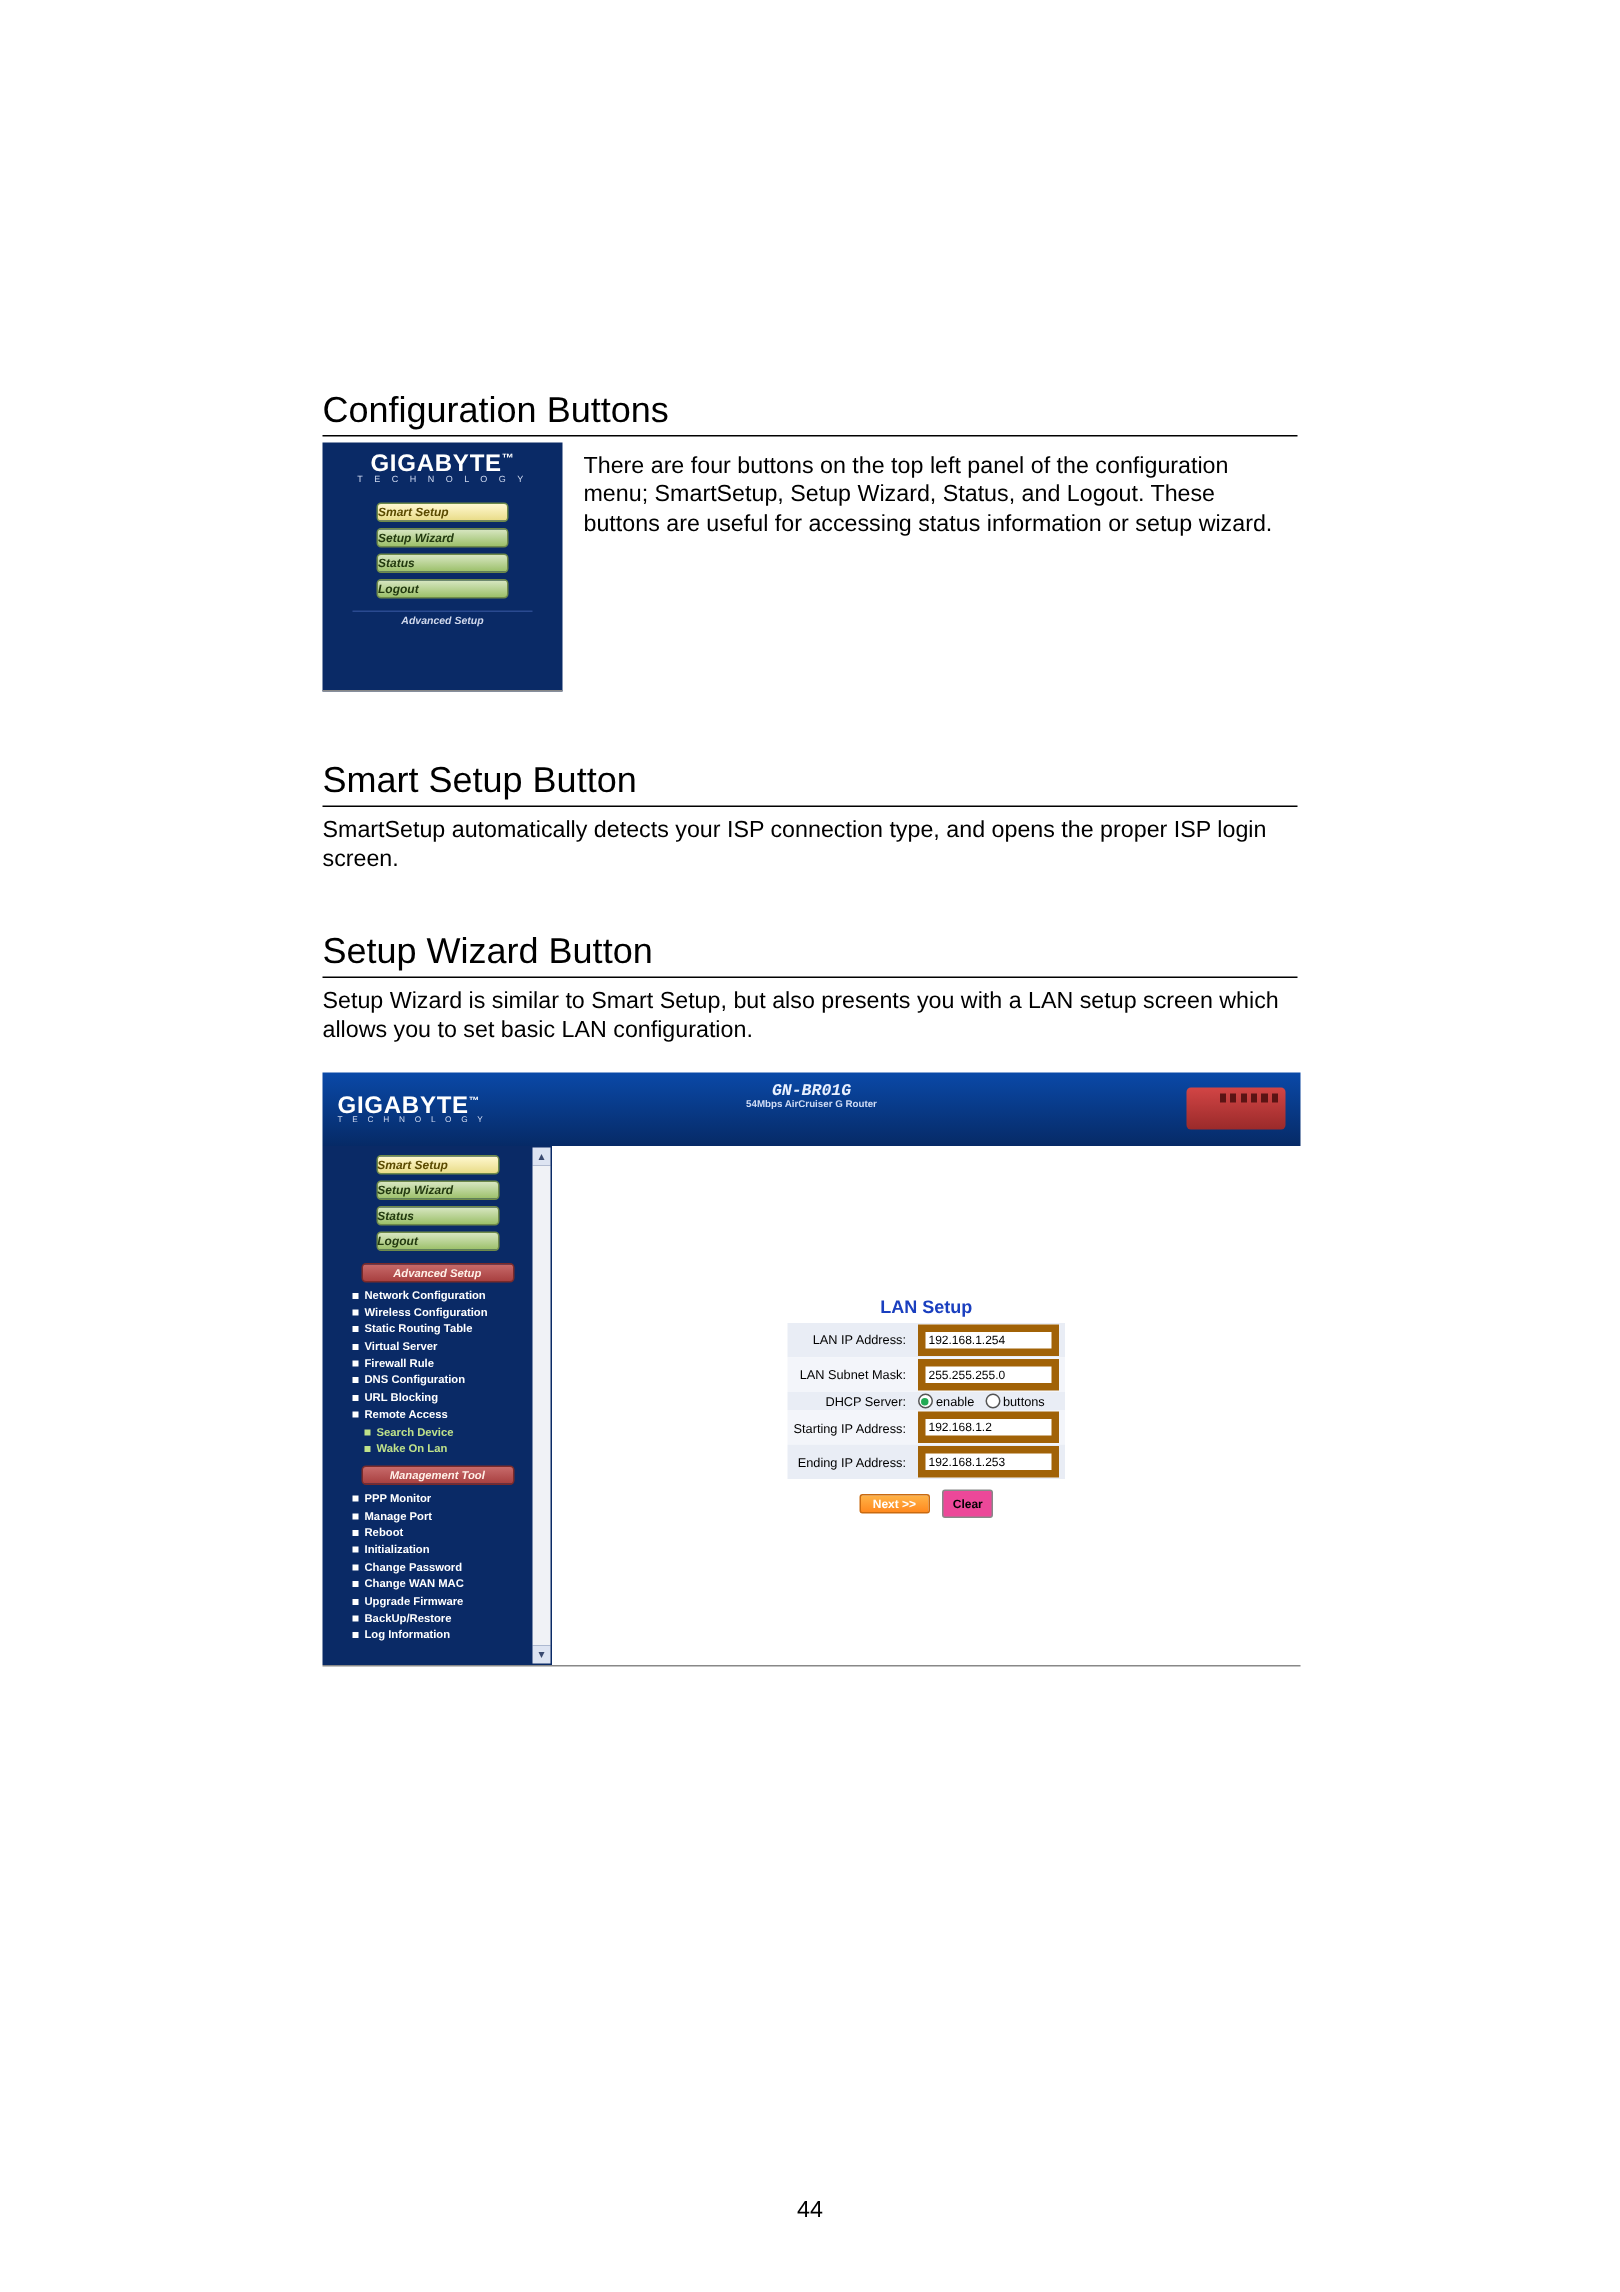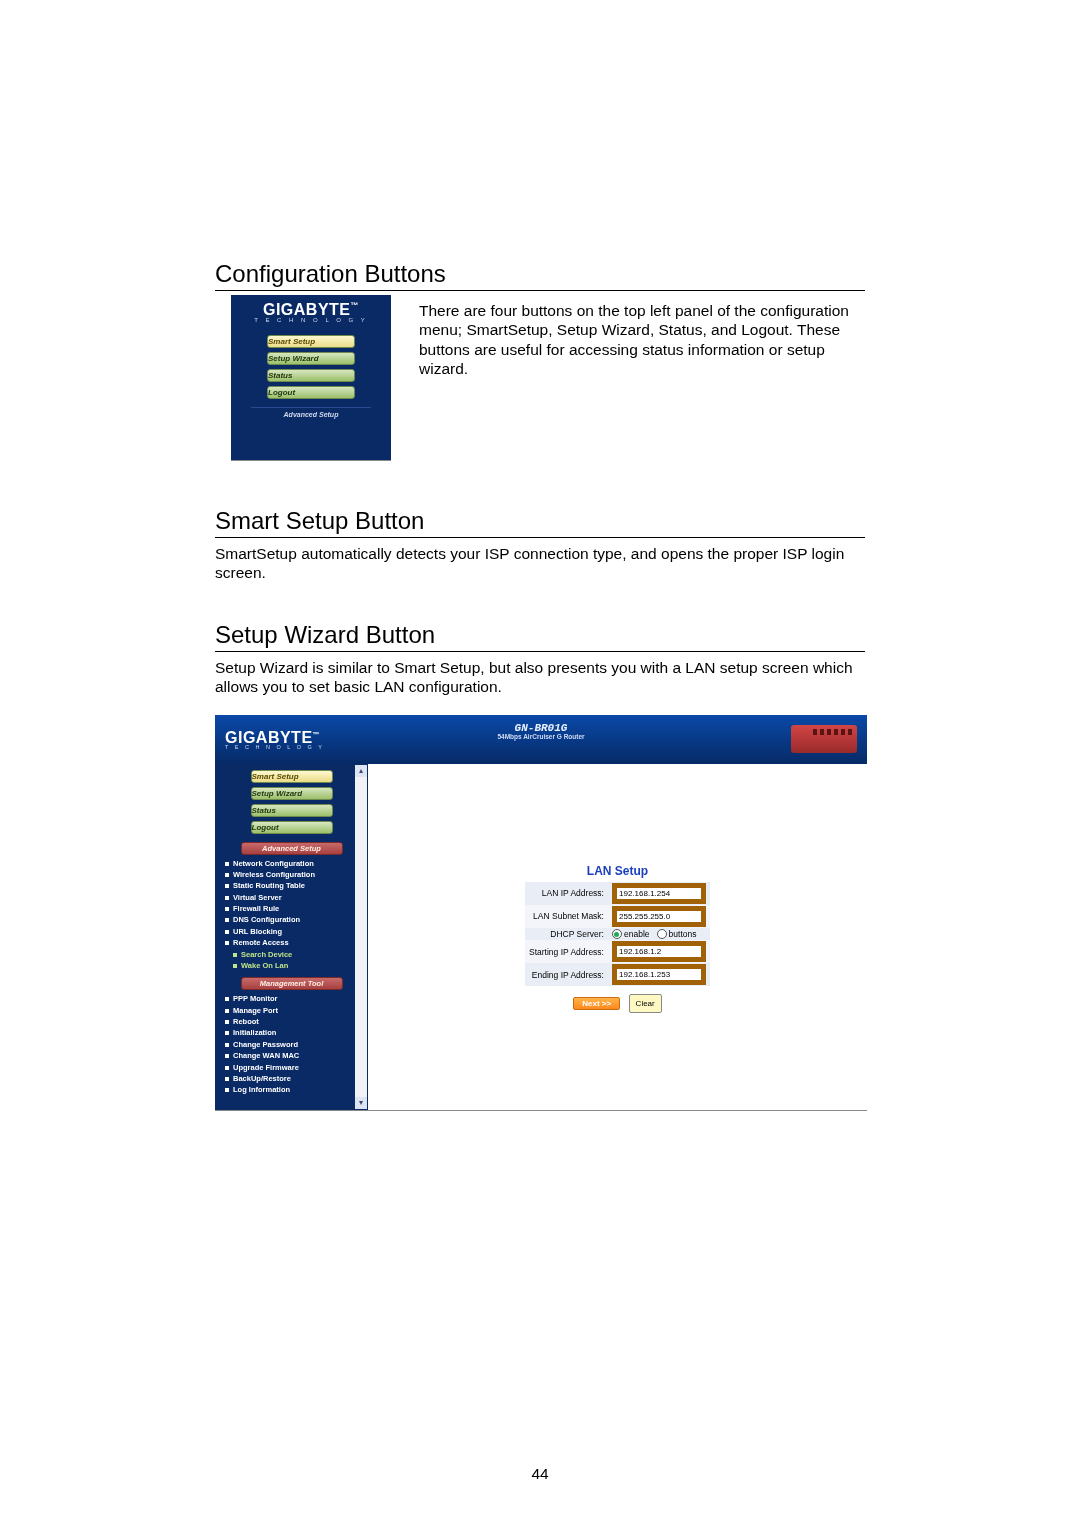--- a/index.html
+++ b/index.html
@@ -18,23 +18,22 @@
   h2.section {
     font-weight: 400;
     font-size: 24px;
     margin: 0 0 4px 0;
     border-bottom: 1.5px solid #000;
     padding-bottom: 2px;
   }
 
   .row {
     display: flex;
-    gap: 28px;
+    gap: 14px;
     align-items: flex-start;
-    margin-left: 16px;
   }
   p.body {
     font-size: 15.5px;
     line-height: 1.25;
     margin: 6px 0 0 0;
   }
 
   
   .thumb-small {
     width: 160px;
@@ -158,21 +157,21 @@
     font-size:7.5px;
     width: 100px;
     text-align:center;
     margin: 6px 0 3px 0;
     color:#fff0e8;
     padding:1px 0;
   }
   .side-list {
     list-style: none;
     margin: 0;
-    padding: 0 0 0 8px;
+    padding: 0 0 0 18px;
     width: 100%;
     box-sizing: border-box;
   }
   .side-list li {
     font-size: 7.5px;
     font-weight: 700;
     color: #fff;
     padding: 1px 0 1px 10px;
     position: relative;
     line-height: 1.25;
@@ -247,22 +246,22 @@
   }
   .btnbar { margin-top: 6px; }
   .btn-orange {
     background: linear-gradient(#ffb347,#ff8a1f);
     border:1px solid #c96a10;
     color:#fff; font-weight:700; font-size:8px;
     padding:1px 8px; border-radius:2px;
     margin-right:4px;
   }
   .btn-plain {
-    background:#fef9c3; border:1px solid #888;
-    font-size:8px; padding:4px 6px; border-radius:2px;
+    background:#ec4899; border:1px solid #888;
+    font-size:8px; padding:4px 6px; border-radius:2px;font-weight:bold;
   }
 
   .caption {
     text-align: center;
     font-size: 15.5px;
     margin-top: 10px;
   }
   .page-num {
     position: absolute;
     bottom: 45px;

